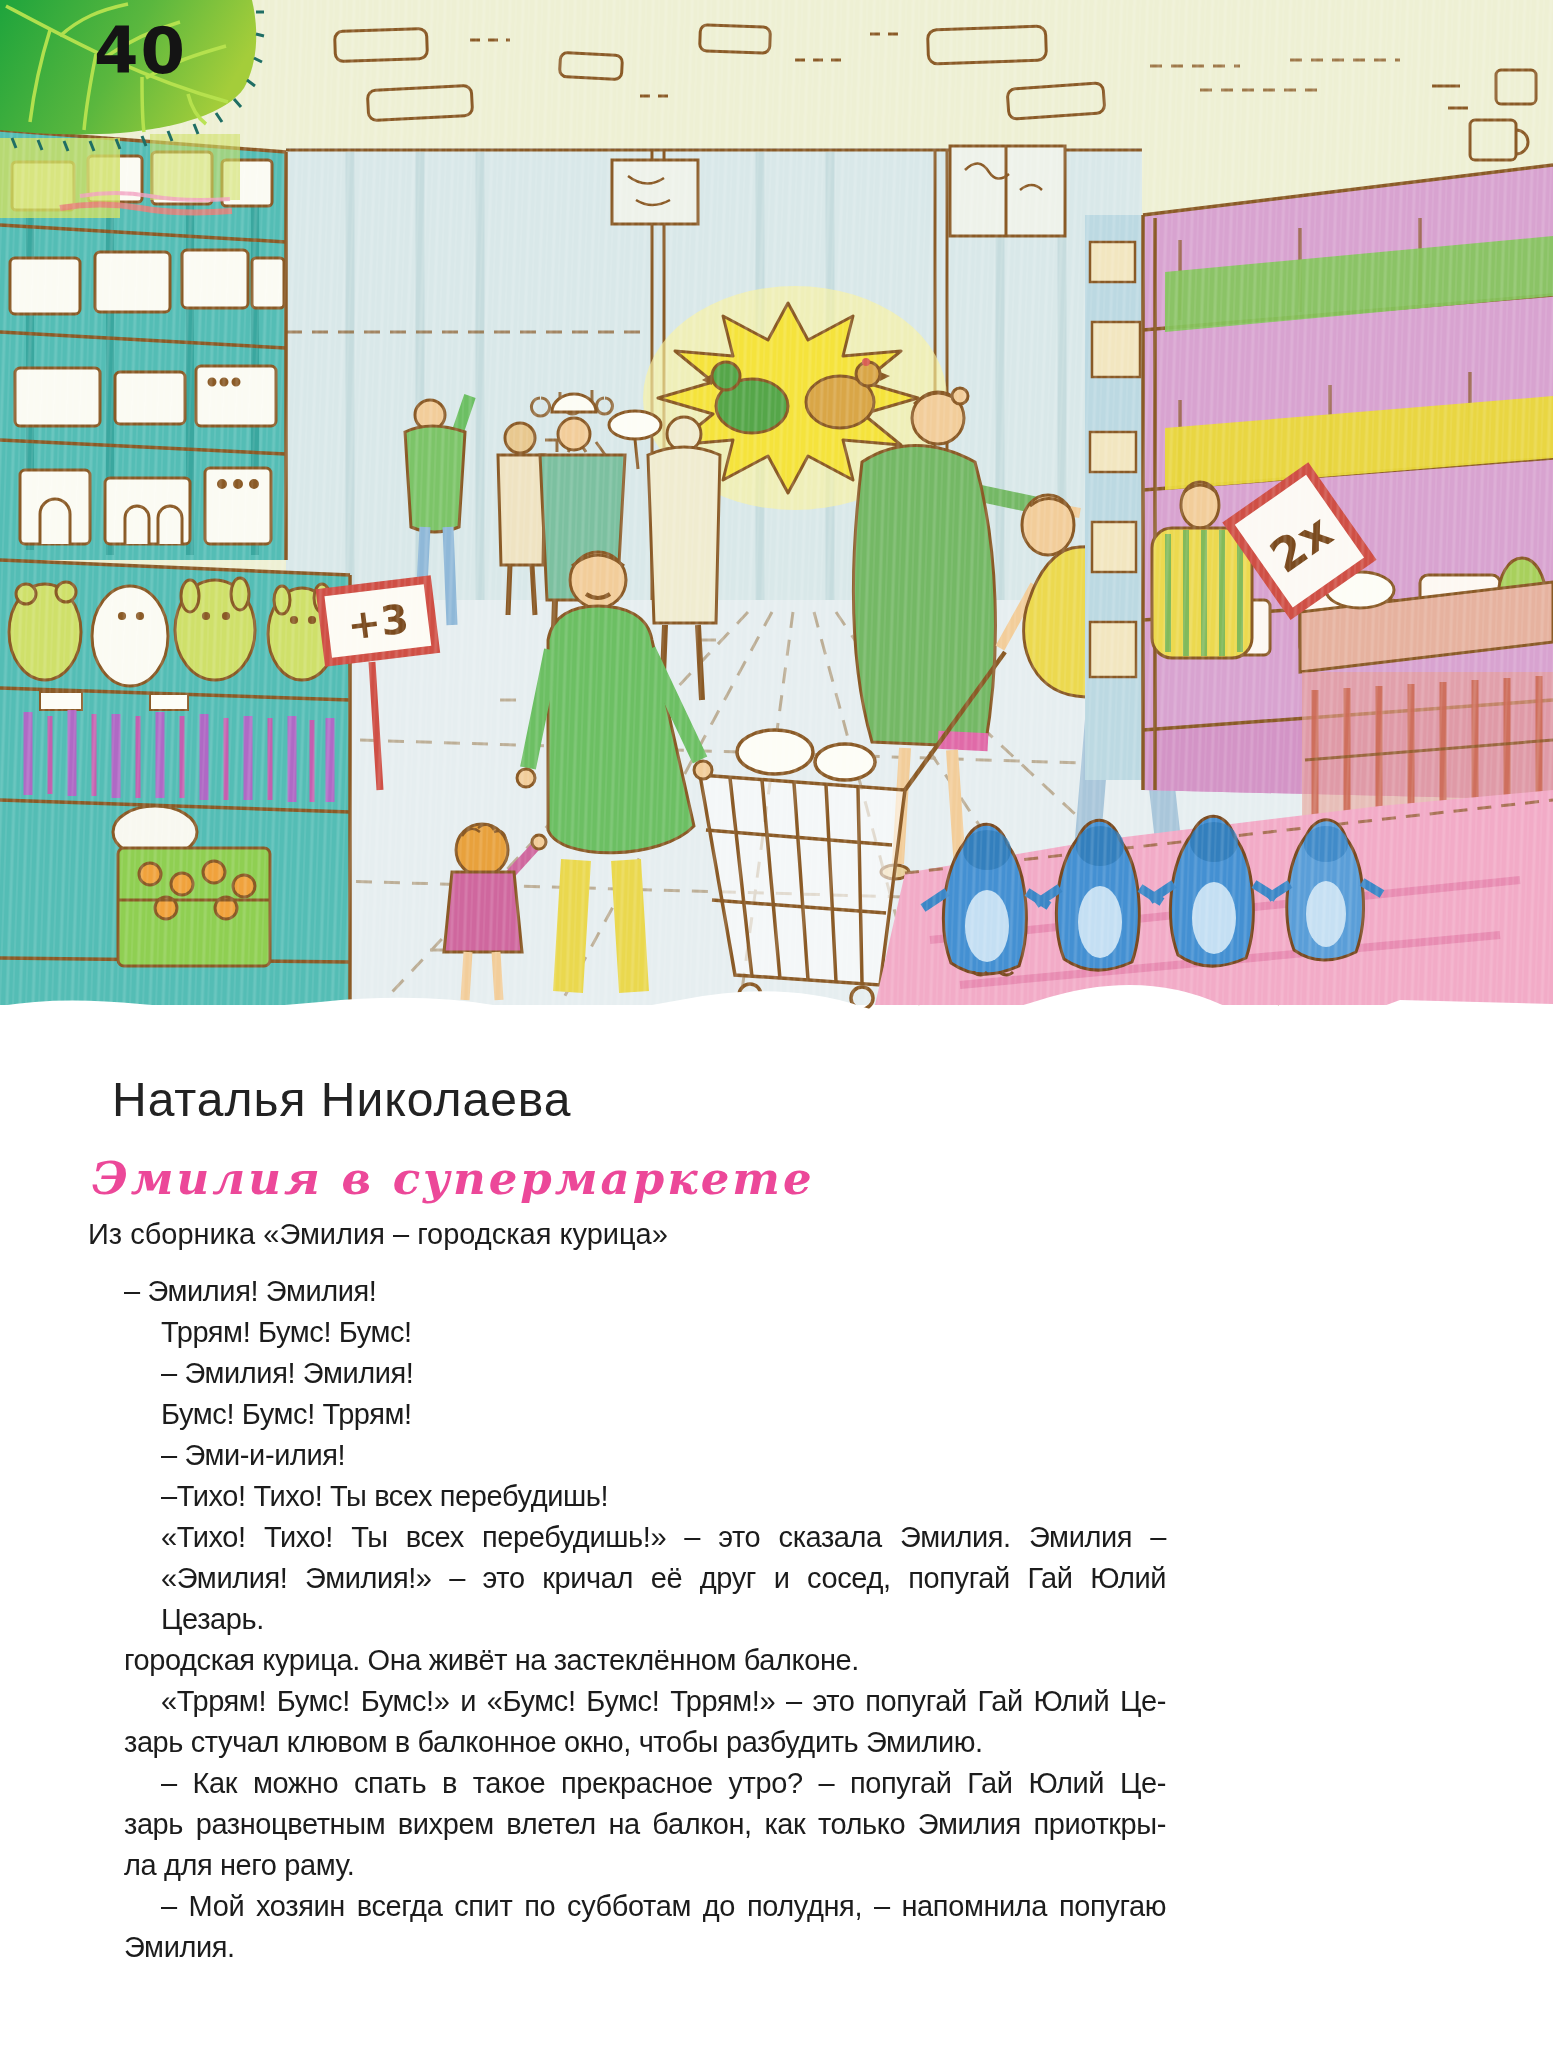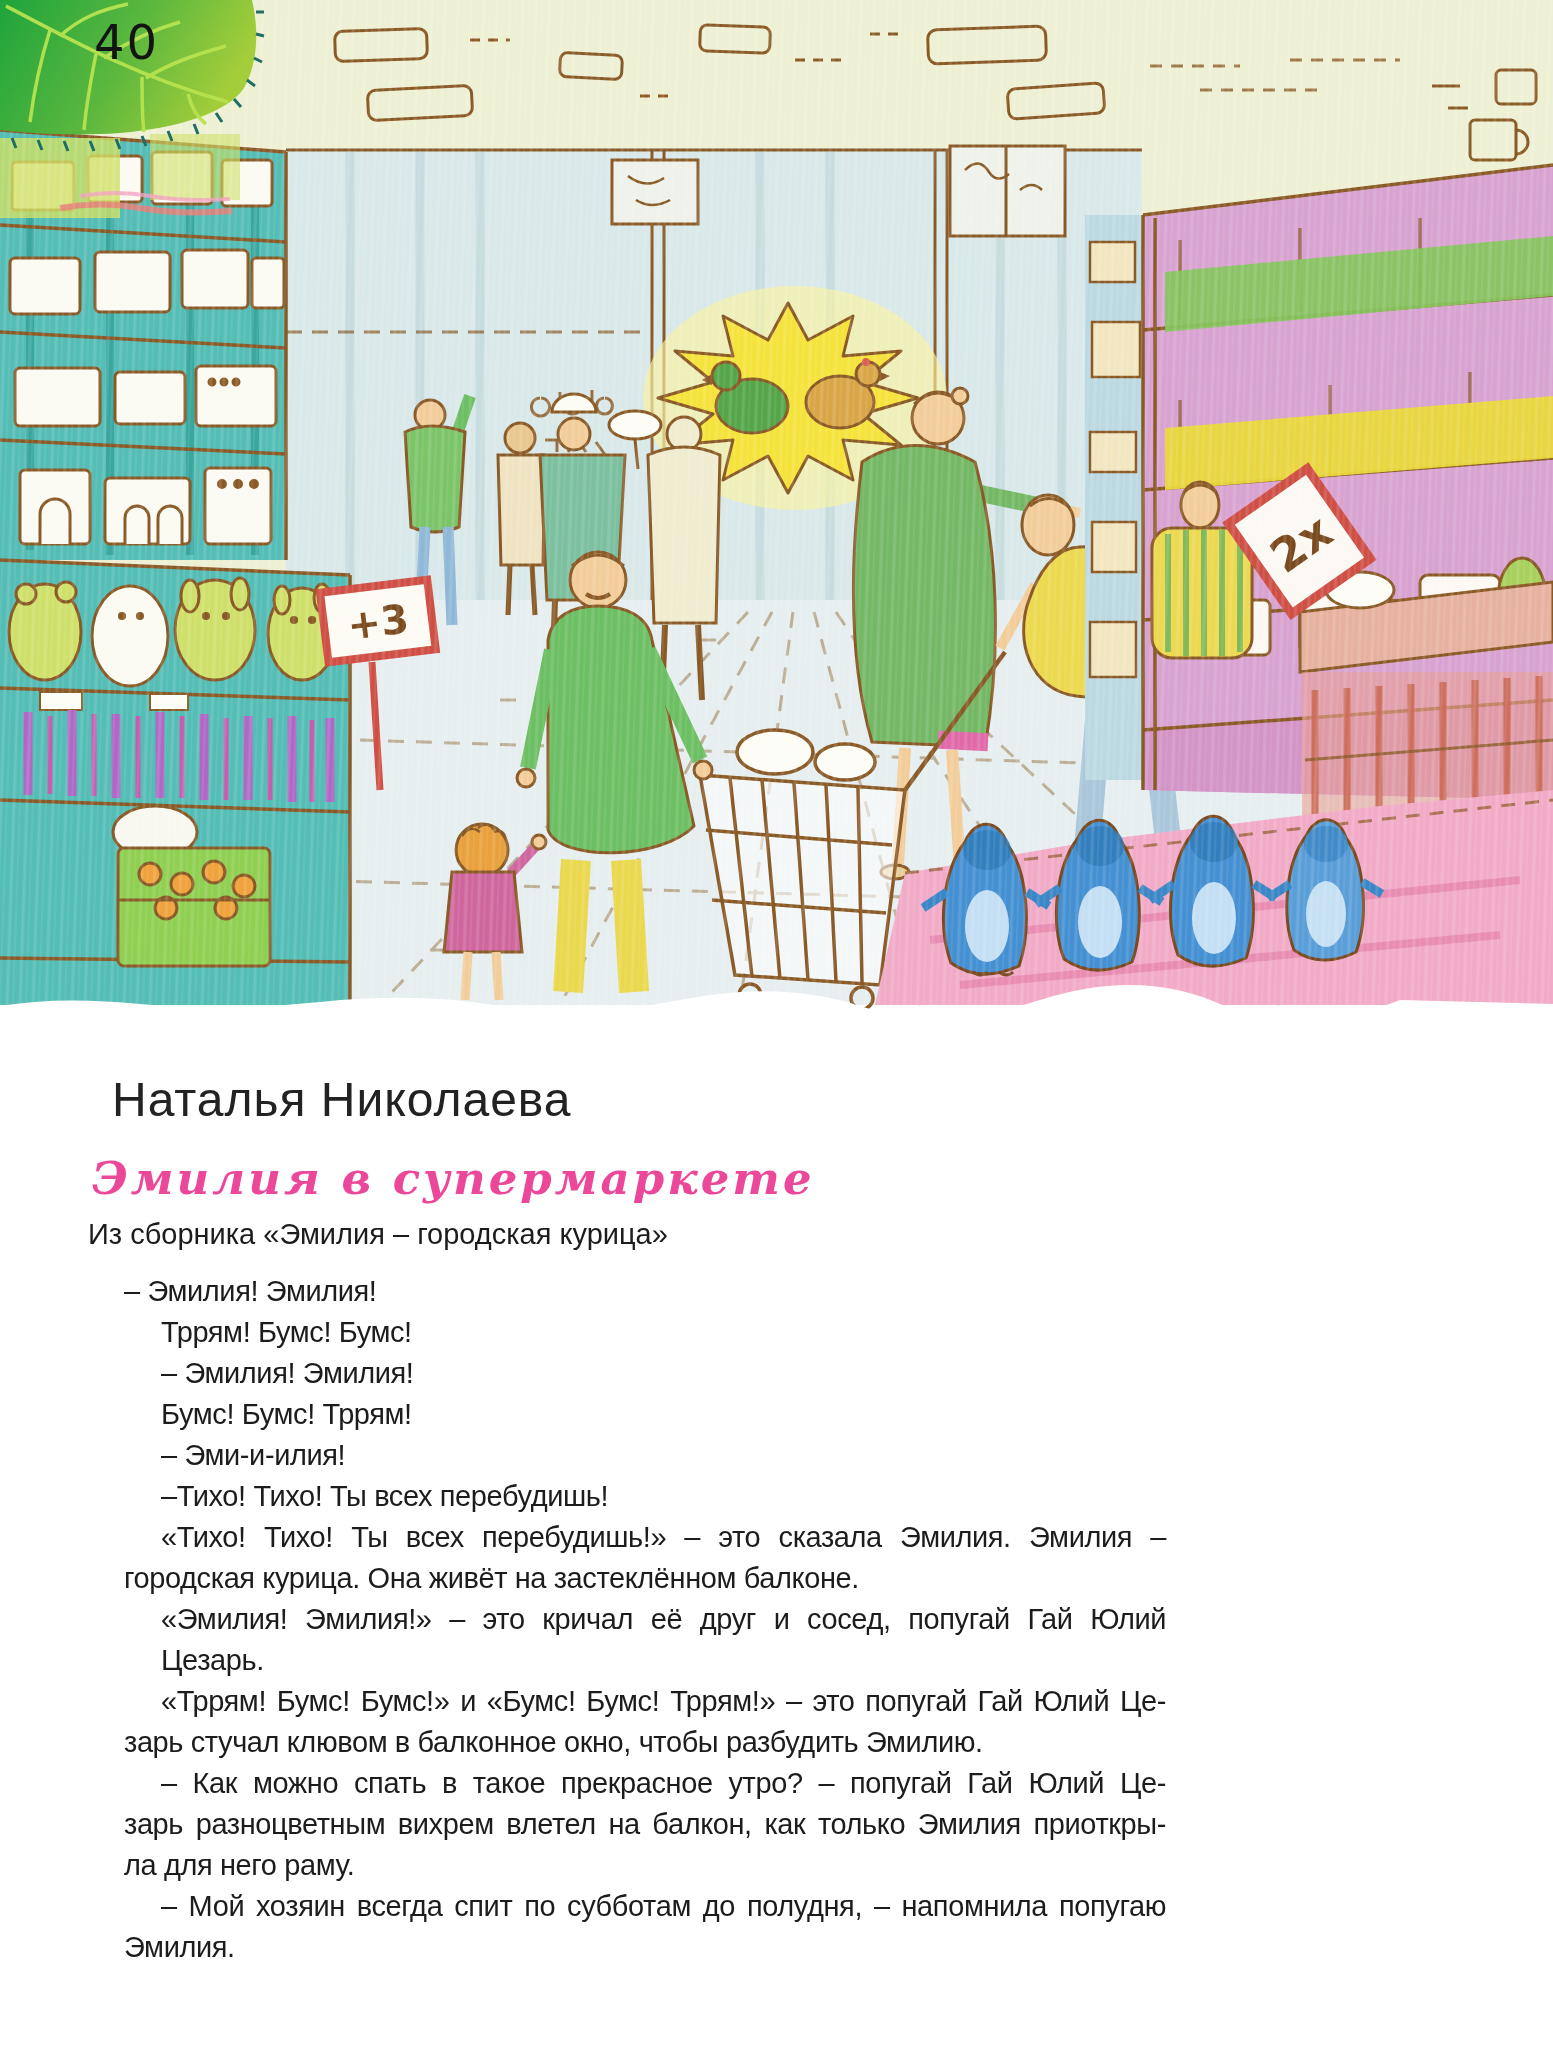--- a/index.html
+++ b/index.html
@@ -1,19 +1,19 @@
 <!DOCTYPE html>
 <html><head>
 <meta charset="utf-8">
 <style>
   html,body{margin:0;padding:0;background:#ffffff;}
   #page{position:relative;width:1553px;height:2048px;background:#ffffff;overflow:hidden;
         font-family:"Liberation Sans",sans-serif;color:#1c1c1c;}
   #illo{position:absolute;left:0;top:0;}
-  .page-number{position:absolute;left:94px;top:14px;font-size:48px;font-weight:400;
+  .page-number{position:absolute;left:94px;top:14px;font-size:64px;font-weight:700;
         color:#141414;letter-spacing:2px;font-family:"DejaVu Sans",sans-serif;}
   .author{position:absolute;left:112px;top:1072px;font-size:48px;font-weight:400;
         letter-spacing:1px;color:#222;}
   .title{position:absolute;left:92px;top:1152px;font-size:45px;font-weight:700;
         font-style:italic;font-family:"DejaVu Serif",serif;letter-spacing:3px;color:#ec4899;}
   .subtitle{position:absolute;left:88px;top:1218px;font-size:29px;color:#1c1c1c;text-align:center;}
   .story{position:absolute;left:88px;top:1271px;width:1078px;font-size:29px;
         line-height:41px;letter-spacing:-0.4px;color:#1c1c1c;}
   .line{min-height:41px;white-space:normal;margin-left:36px;}
   .indent{padding-left:37px;}
@@ -403,22 +403,22 @@
   <div class="subtitle">Из сборника «Эмилия – городская курица»</div>
 
   <div class="story">
     <div class="line">– Эмилия! Эмилия!</div>
     <div class="line indent">Тррям! Бумс! Бумс!</div>
     <div class="line indent">– Эмилия! Эмилия!</div>
     <div class="line indent">Бумс! Бумс! Тррям!</div>
     <div class="line indent">– Эми-и-илия!</div>
     <div class="line indent">–Тихо! Тихо! Ты всех перебудишь!</div>
     <div class="line indent just">«Тихо! Тихо! Ты всех перебудишь!» – это сказала Эмилия. Эмилия –</div>
+    <div class="line indent just">«Эмилия! Эмилия!» – это кричал её друг и сосед, попугай Гай Юлий Цезарь.</div>
     <div class="line">городская курица. Она живёт на застеклённом балконе.</div>
-    <div class="line indent just">«Эмилия! Эмилия!» – это кричал её друг и сосед, попугай Гай Юлий Цезарь.</div>
     <div class="line indent just">«Тррям! Бумс! Бумс!» и «Бумс! Бумс! Тррям!» – это попугай Гай Юлий Це-</div>
     <div class="line">зарь стучал клювом в балконное окно, чтобы разбудить Эмилию.</div>
     <div class="line indent just">– Как можно спать в такое прекрасное утро? – попугай Гай Юлий Це-</div>
     <div class="line just">зарь разноцветным вихрем влетел на балкон, как только Эмилия приоткры-</div>
     <div class="line">ла для него раму.</div>
     <div class="line indent just">– Мой хозяин всегда спит по субботам до полудня, – напомнила попугаю</div>
     <div class="line">Эмилия.</div>
   </div>
 
 </div>

